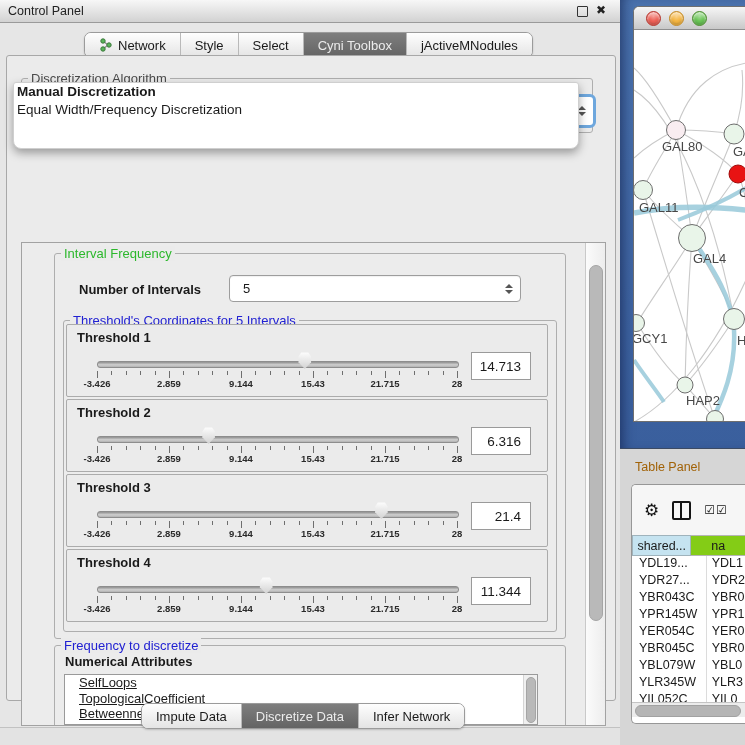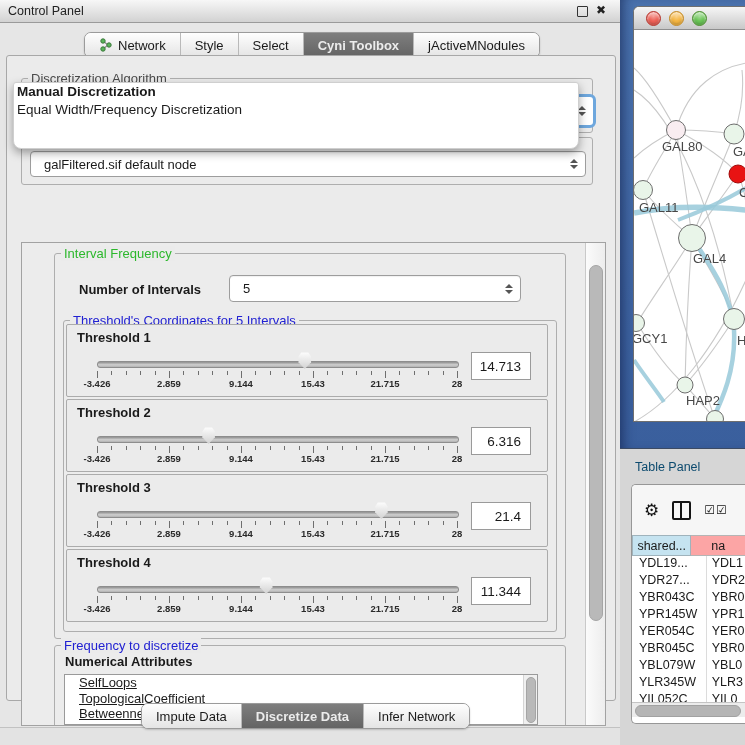--- a/index.html
+++ b/index.html
@@ -12,21 +12,21 @@
   #titlebar-label{left:8px;top:4px;font-size:12.5px;color:#222;}
   #float-icon{left:577px;top:6px;width:9px;height:9px;border:1.5px solid #333;border-radius:1px;}
   #close-icon{left:596px;top:3px;font-size:12px;font-weight:bold;color:#222;}
   
   .tabbar{display:flex;border:1px solid #9b9b9b;border-radius:7px;overflow:hidden;
           background:#fff;box-shadow:0 1px 2px rgba(0,0,0,.18);}
   .tab{display:flex;align-items:center;justify-content:center;gap:5px;height:24px;
        padding:0 14px;font-size:13px;background:linear-gradient(#fefefe,#e4e4e4);
        border-left:1px solid #b9b9b9;white-space:nowrap;cursor:default;}
   .tab:first-child{border-left:none;}
-  .tab.sel{background:linear-gradient(#7e7e7e,#646464);color:#ececec;font-weight:bold;}
+  .tab.sel{background:linear-gradient(#7e7e7e,#646464);color:#ececec;}
   #topTabs{left:84px;top:32px;}
   #bottomTabs{left:141px;top:703px;}
   .tab-icon svg{display:block;}
   
   #mainPanel{left:6px;top:55px;width:608px;height:644px;background:#ebebeb;
              border:1px solid #a8a8a8;border-radius:3px;}
   #bottomStrip{left:0;top:727px;width:620px;height:18px;background:#e3e3e3;border-top:1px solid #c2c2c2;}
   .group{border:1px solid #aeaeae;border-radius:3px;}
   .group-title{position:absolute;top:-8px;left:6px;background:#ebebeb;padding:0 3px;font-size:13px;}
   .t-green{color:var(--green-title);}
@@ -82,33 +82,33 @@
              box-shadow:inset 10px 0 12px -7px rgba(10,20,60,.55);}
   #netWindow{left:633px;top:6px;width:112px;height:414px;background:#fff;border:1px solid #6f6f6f;
              border-right:none;border-radius:6px 0 0 0;overflow:hidden;}
   #netTitlebar{position:absolute;left:0;top:0;width:100%;height:23px;
                background:linear-gradient(#f6f6f6,#c8c8c8);border-bottom:1px solid #8e8e8e;
                display:flex;align-items:center;gap:8px;padding-left:12px;box-sizing:border-box;}
   .tl{width:13px;height:13px;border-radius:50%;box-shadow:inset 0 2px 3px rgba(255,255,255,.7),inset 0 -2px 2px rgba(0,0,0,.18);}
   #netCanvas{position:absolute;left:0;top:23px;width:112px;height:391px;background:#fff;overflow:hidden;text-align:center;}
   
   #tpStrip{left:620px;top:448px;width:125px;height:297px;background:#d6d6d6;border-top:1px solid #3c4a63;}
-  #tpTitle{left:635px;top:460px;font-size:12.5px;color:#0c4a6e;}
+  #tpTitle{left:635px;top:460px;font-size:12.5px;color:#a16207;}
   #tableWindow{left:631px;top:484px;width:114px;height:238px;background:#fff;border:1px solid #979797;
                border-right:none;border-radius:5px 0 0 5px;overflow:hidden;}
   #tpToolbar{position:absolute;left:0;top:0;width:100%;height:50px;background:#f6f6f6;
              display:flex;align-items:center;gap:13px;padding-left:12px;box-sizing:border-box;}
   #gear-glyph{font-size:17px;color:#141414;}
   #split-icon{width:15px;height:15px;border:2px solid #141414;border-radius:2px;position:relative;}
   #split-icon::after{content:"";position:absolute;left:6px;top:0;width:2px;height:15px;background:#141414;}
   .cb-glyph{font-size:12px;color:#141414;letter-spacing:1px;}
   #thead{position:absolute;left:0;top:50px;width:100%;height:21px;display:flex;font-size:12.5px;}
   .hcell{box-sizing:border-box;border:1px solid #9fb3bc;text-align:center;line-height:20px;overflow:hidden;white-space:nowrap;}
   #hc1{width:78px;background:var(--hdr-blue);}
-  #hc2{width:72px;background:#fca5a5;border-left:none;border-color:#b5b5b5;}
+  #hc2{width:72px;background:#84cc16;border-left:none;border-color:#b5b5b5;}
   #tbody{position:absolute;left:0;top:71px;width:100%;height:146px;overflow:hidden;}
   .trow{display:flex;height:17px;font-size:12.5px;}
   .tc1{width:78px;padding-left:7px;box-sizing:border-box;border-right:1px solid #dcdcdc;white-space:nowrap;overflow:hidden;}
   .tc2{width:36px;padding-left:5px;white-space:nowrap;overflow:hidden;}
   #hsb{position:absolute;left:0;top:217px;width:100%;height:14px;background:#ececec;border-top:1px solid #c4c4c4;}
   #hsb-thumb{position:absolute;left:3px;top:2px;width:104px;height:10px;background:#b5b5b5;border:1px solid #a2a2a2;border-radius:6px;}
   .netlabel{font-size:13px;fill:#474747;font-family:"Liberation Sans",sans-serif;}
 </style>
 </head>
 <body>
@@ -147,30 +147,20 @@
         <span class="tab-label">jActiveMNodules</span>
       </div>
     </div>
 
   <div class="abs" id="mainPanel">
 
     <div class="abs group" style="left:14px;top:22px;width:570px;height:53px;">
       <span class="group-title t-dark">Discretization Algorithm</span>
     </div>
 
-    <div class="abs group" style="left:14px;top:81px;width:570px;height:46px;">
-      <span class="group-title" style="color:#222;">Table Data</span>
-      <div class="combo abs" style="left:8px;top:13px;width:554px;height:24px;">
-        <span class="val">galFiltered.sif default node</span>
-        <span class="spinner">
-            <span class="up"></span>
-            <span class="dn"></span>
-          </span>
-      </div>
-    </div>
 
     <div class="abs" id="scrollpane">
       <div class="abs group" style="left:32px;top:10px;width:510px;height:384px;">
         <span class="group-title t-green">Interval Frequency</span>
         <div class="abs" style="left:24px;top:28px;font-size:13px;font-weight:bold;">Number of Intervals</div>
         <div class="combo abs" style="left:174px;top:21px;width:290px;height:25px;">
           <span class="val">5</span>
           <span class="spinner">
               <span class="up"></span>
               <span class="dn"></span>

